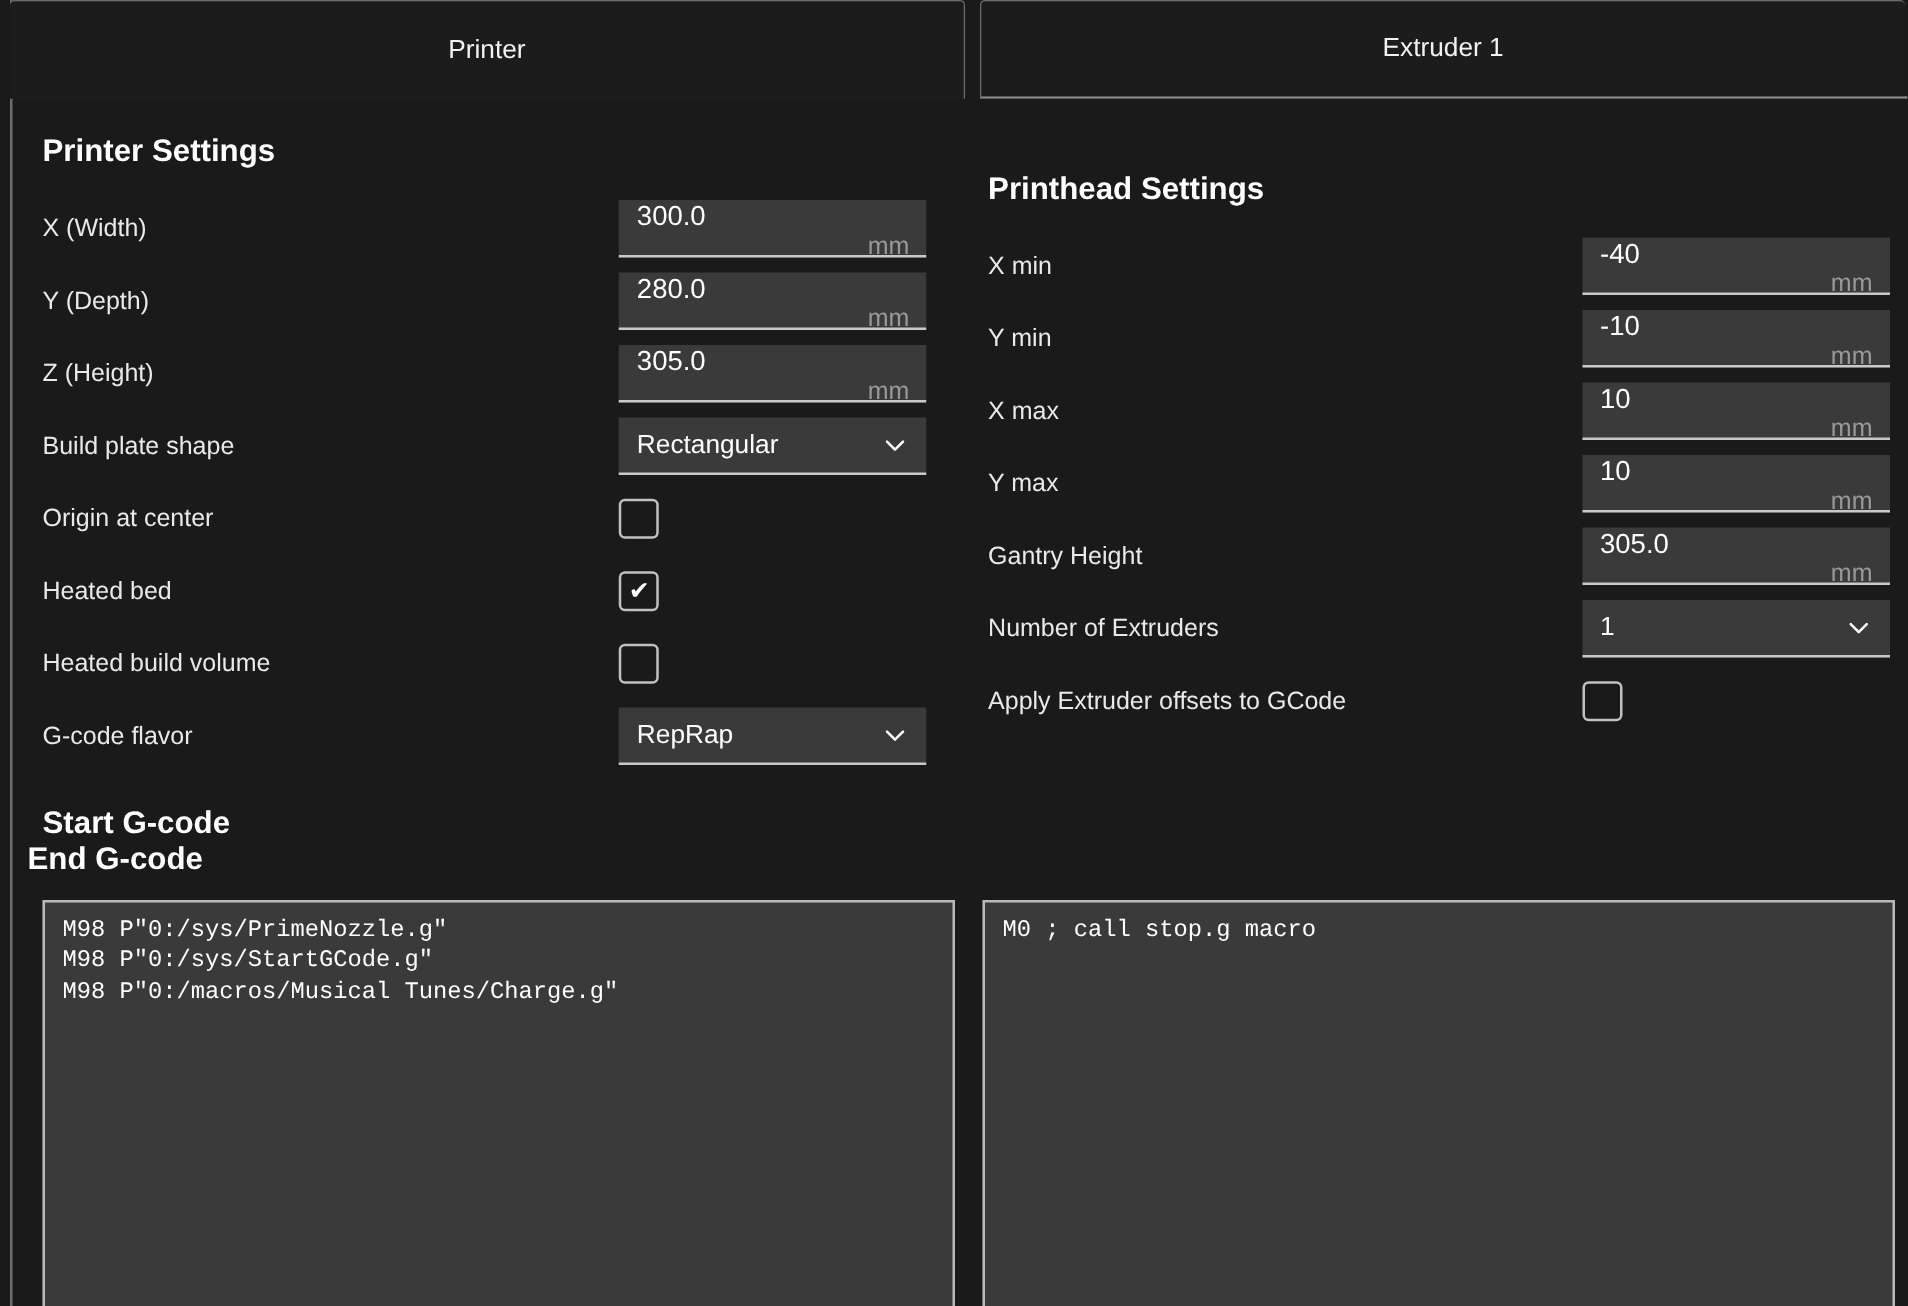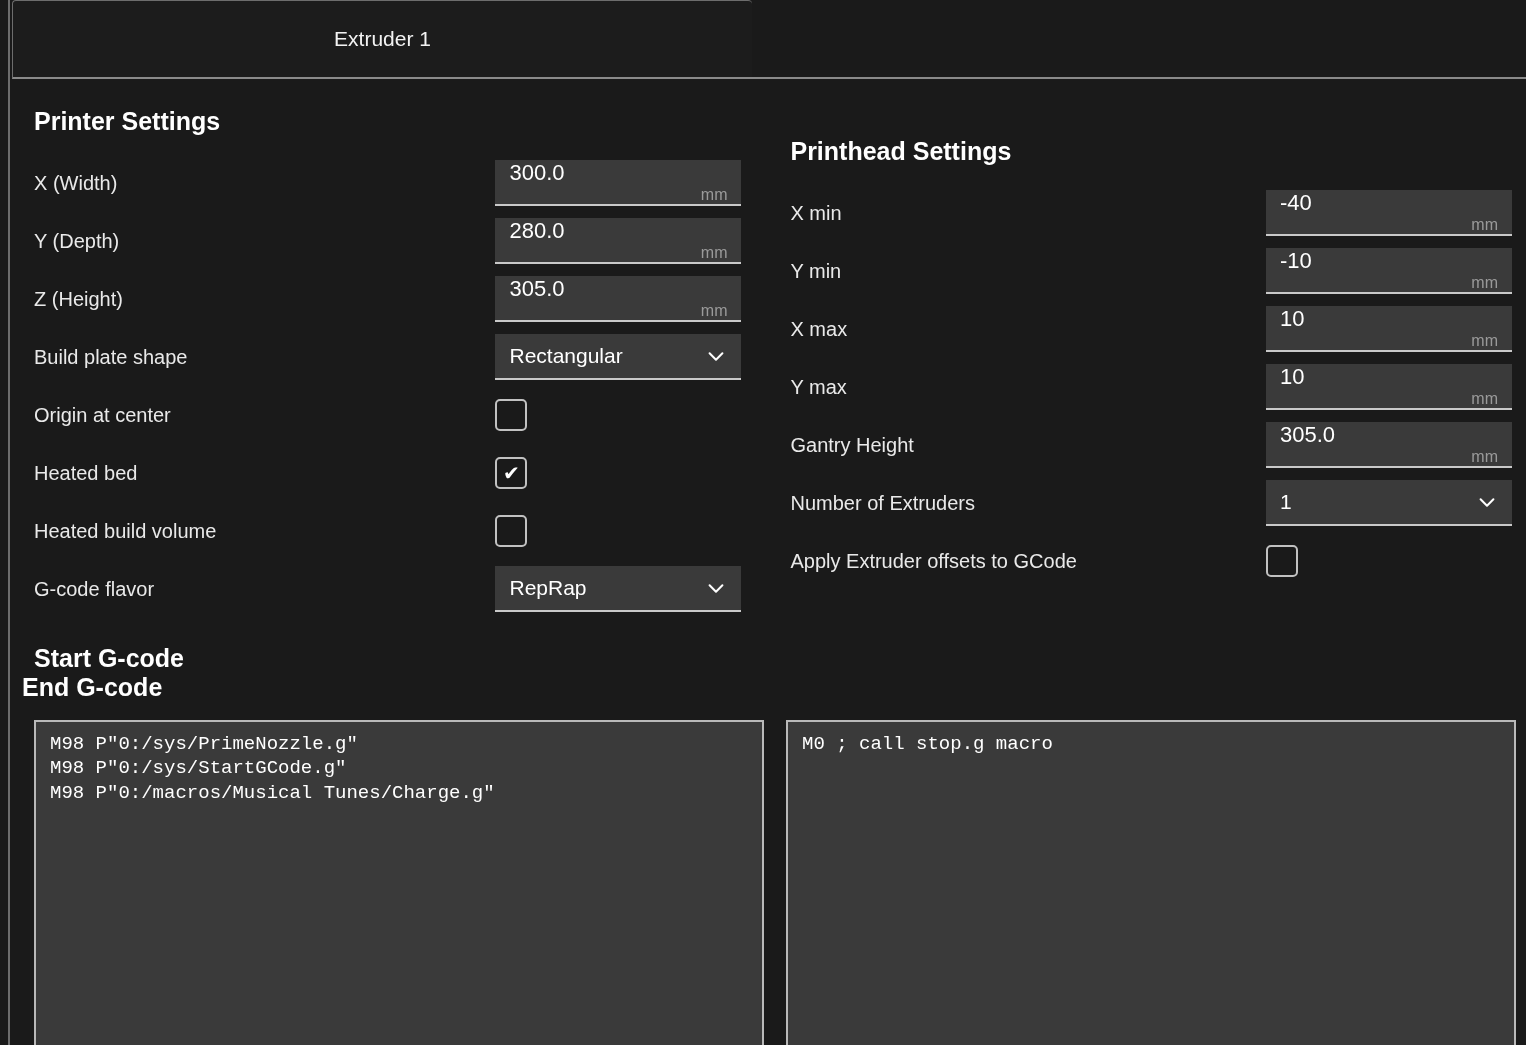--- a/index.html
+++ b/index.html
@@ -112,21 +112,21 @@
     align-items: flex-start;
     padding: 0 14px;
     flex-direction: column;
   }
   .field-val {
     font-size: 22px;
     color: #ffffff;
   }
   .field-unit {
     margin-left: auto;
-    font-size: 16px;
+    font-size: 20px;
     color: #9a9a9a;
   }
 
   .select {
     width: 246px;
     height: 46px;
     background: #3a3a3a;
     border-bottom: 2px solid #c9c9c9;
     display: flex;
     align-items: center;
@@ -190,20 +190,23 @@
   }
   .ta-left  { width: 730px; }
   .ta-right { width: 730px; margin-left: 22px; }
 </style>
 </head>
 <body>
 
 <div class="page-left-edge"></div>
 
 <div class="tabbar">
+  <div class="tab tab-printer">
+    <span>Printer</span>
+  </div>
   <div class="tab tab-extruder">
     <span>Extruder 1</span>
   </div>
   <div class="tab-extruder-fill"></div>
 </div>
 
 <div class="content">
 
   <div class="col col-left">
     <h2 class="section" style="margin:28px 0 18px 24px;">Printer Settings</h2>

